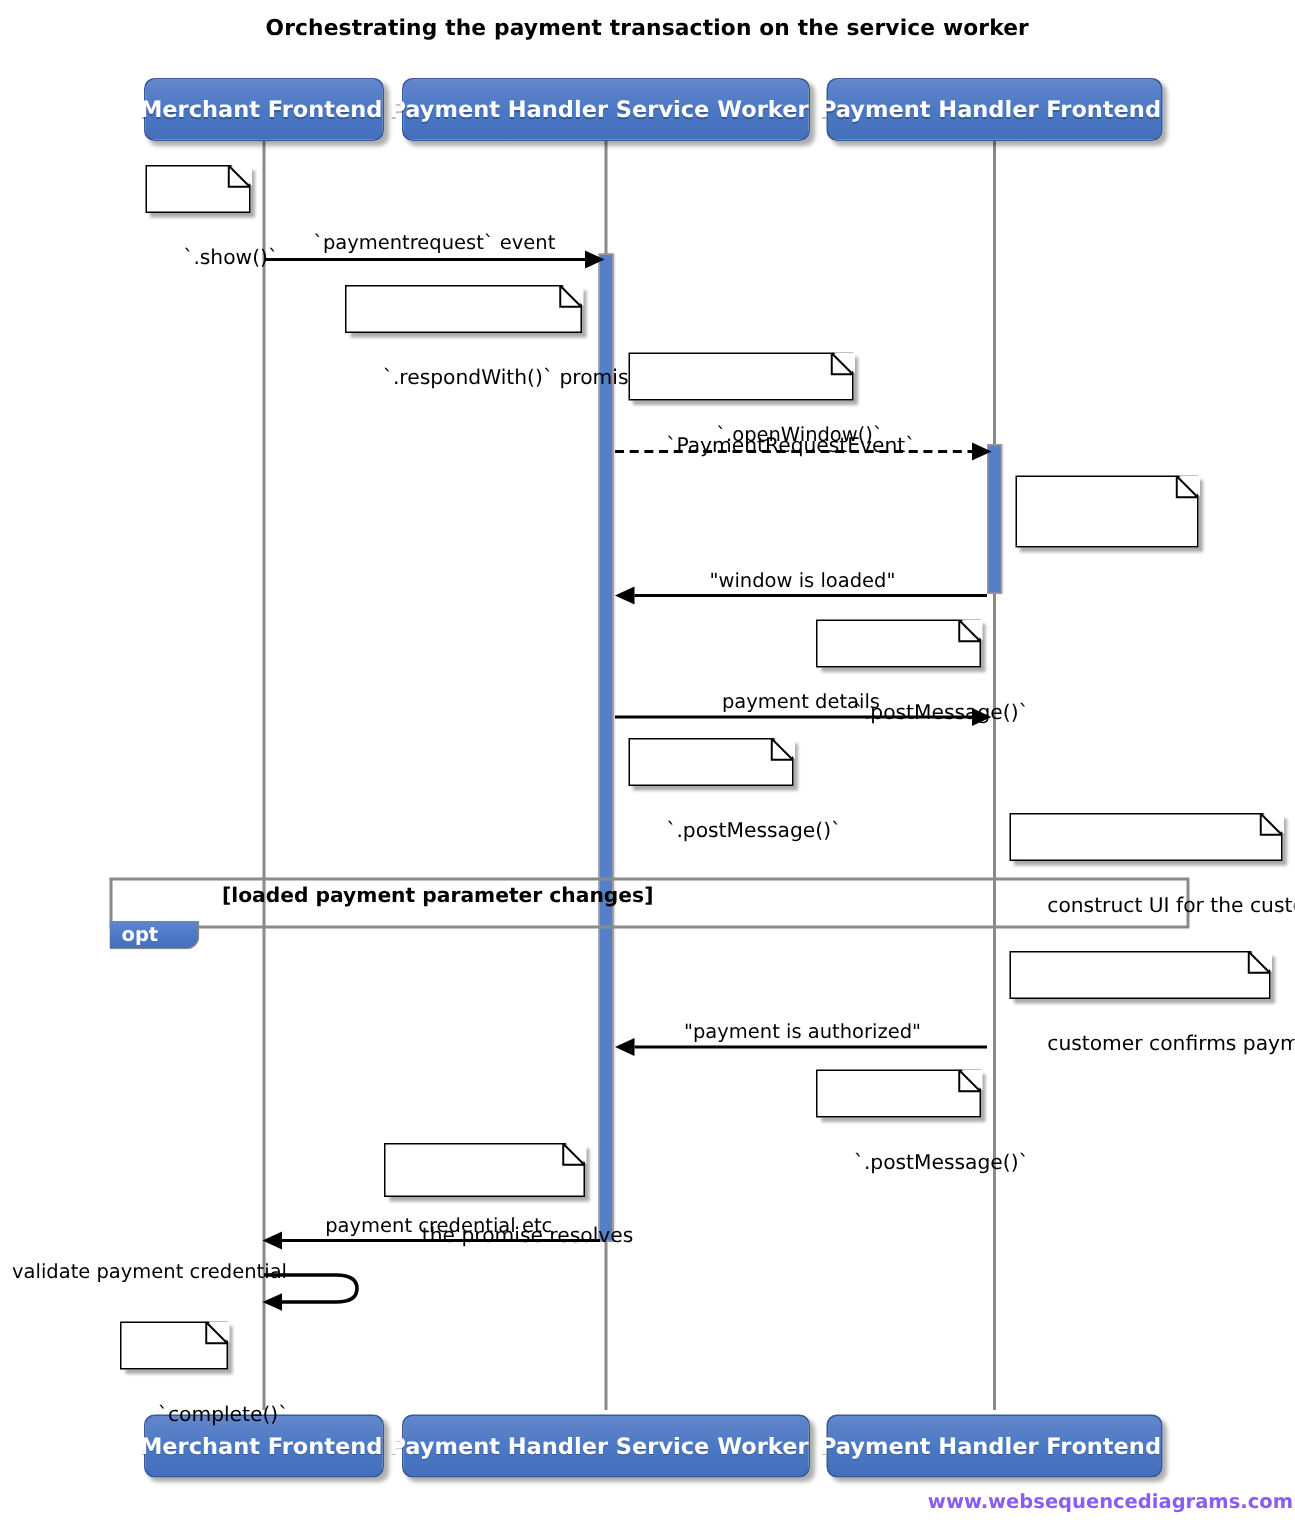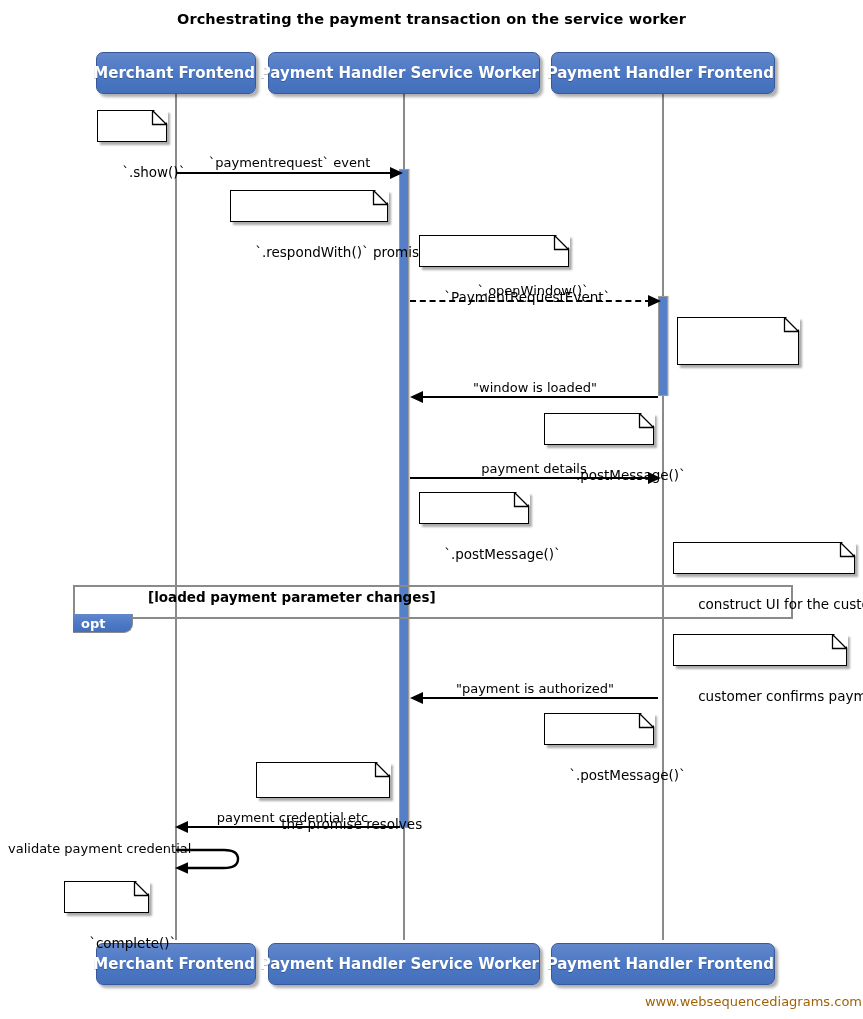--- a/index.html
+++ b/index.html
@@ -34,22 +34,22 @@
     font-weight: bold;
     letter-spacing: 0.1px;
     color: #000;
   }
 
   .footer {
     position: absolute;
     right: 26px;
     bottom: 10px;
     font-size: 13px;
-    font-weight: normal;
-    color: #a16207;
+    font-weight: bold;
+    color: #8b5cf6;
   }
 
   
   .lifeline {
     position: absolute;
     width: 2px;
     background: #8a8a8a;
   }
 
   
@@ -317,21 +317,21 @@
   </div>
 
   <div class="note" style="left:256px; top:762px; width:134px; height:36px;">
     <span class="fold-bg"></span>
     <svg class="fold-edge" viewBox="0 0 15 15">
       <path d="M 0.5,0.5 L 14.5,14.5 M 0.5,0.5 L 0.5,14.5 L 14.5,14.5" fill="none" stroke="#000" stroke-width="1.3"></path>
     </svg>
     <span>the promise resolves</span>
   </div>
 
-  <div class="note" style="left:64px; top:881px; width:85px; height:32px;">
+  <div class="note" style="left:80px; top:881px; width:72px; height:32px;">
     <span class="fold-bg"></span>
     <svg class="fold-edge" viewBox="0 0 15 15">
       <path d="M 0.5,0.5 L 14.5,14.5 M 0.5,0.5 L 0.5,14.5 L 14.5,14.5" fill="none" stroke="#000" stroke-width="1.3"></path>
     </svg>
     <span>`complete()`</span>
   </div>
 
   <div class="footer">www.websequencediagrams.com</div>
 
 </div>

